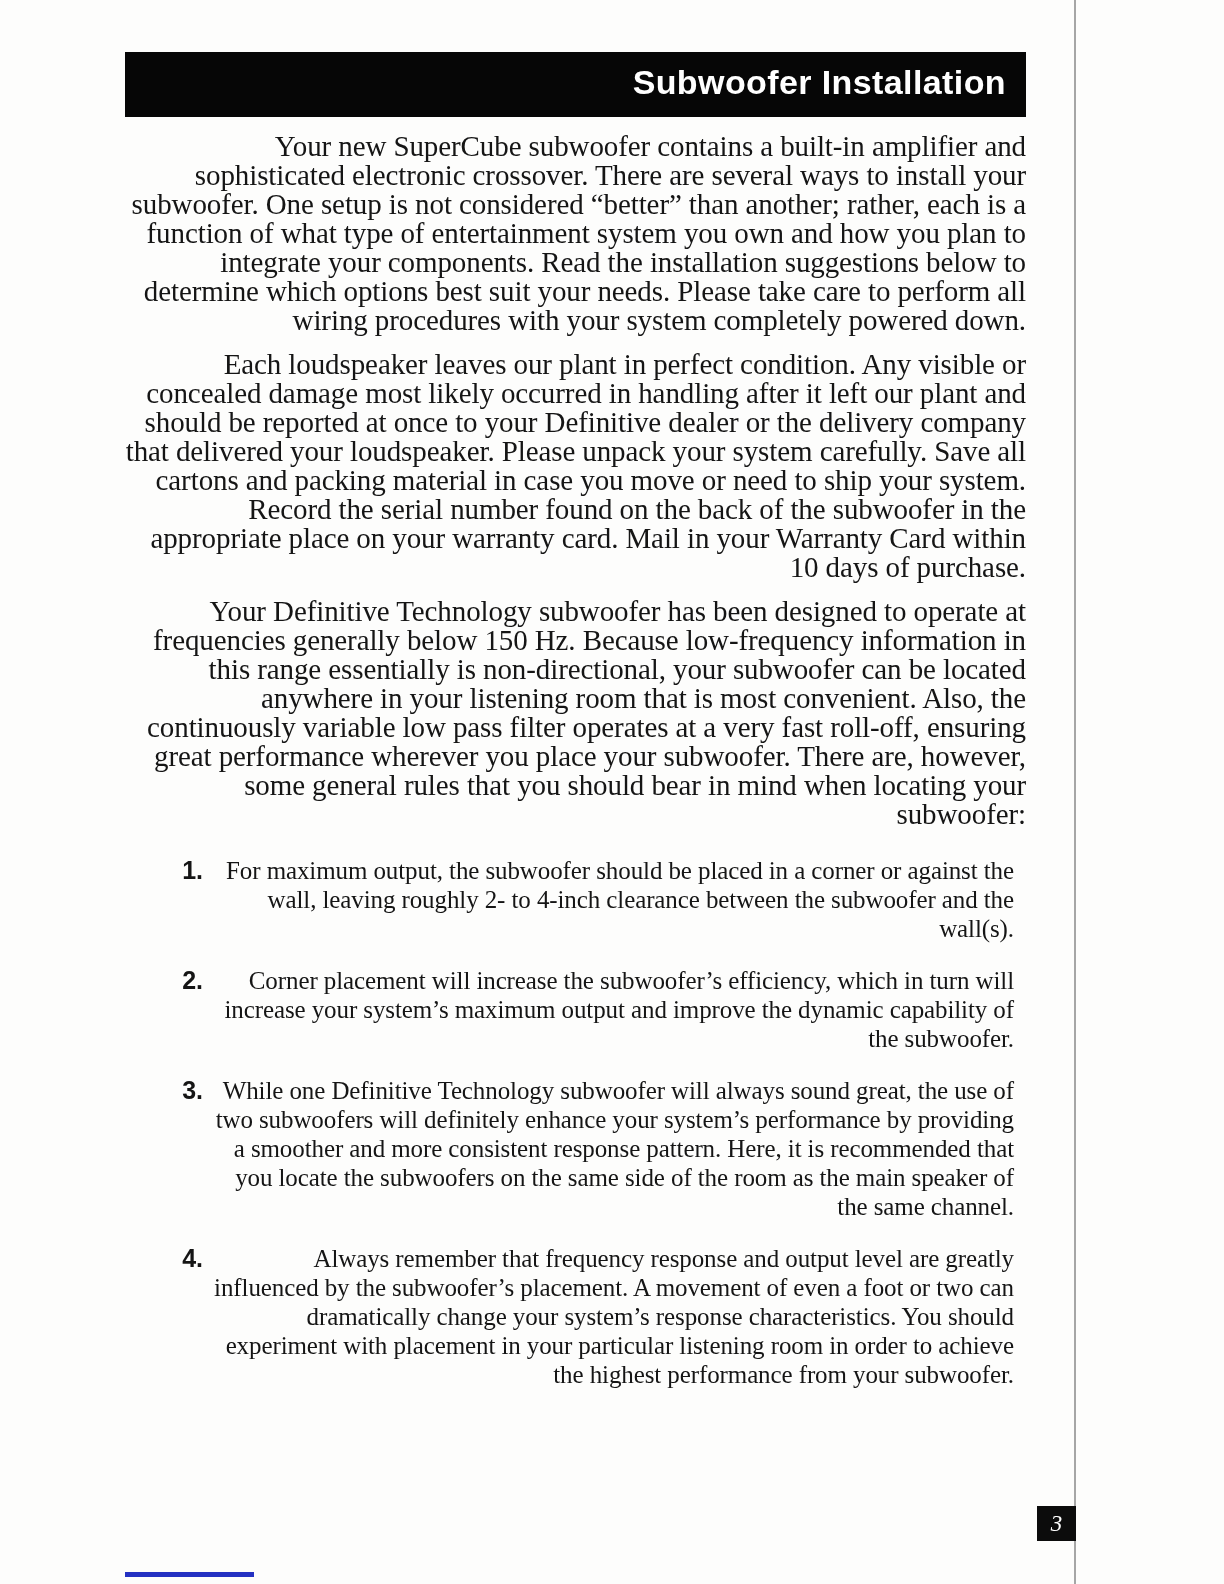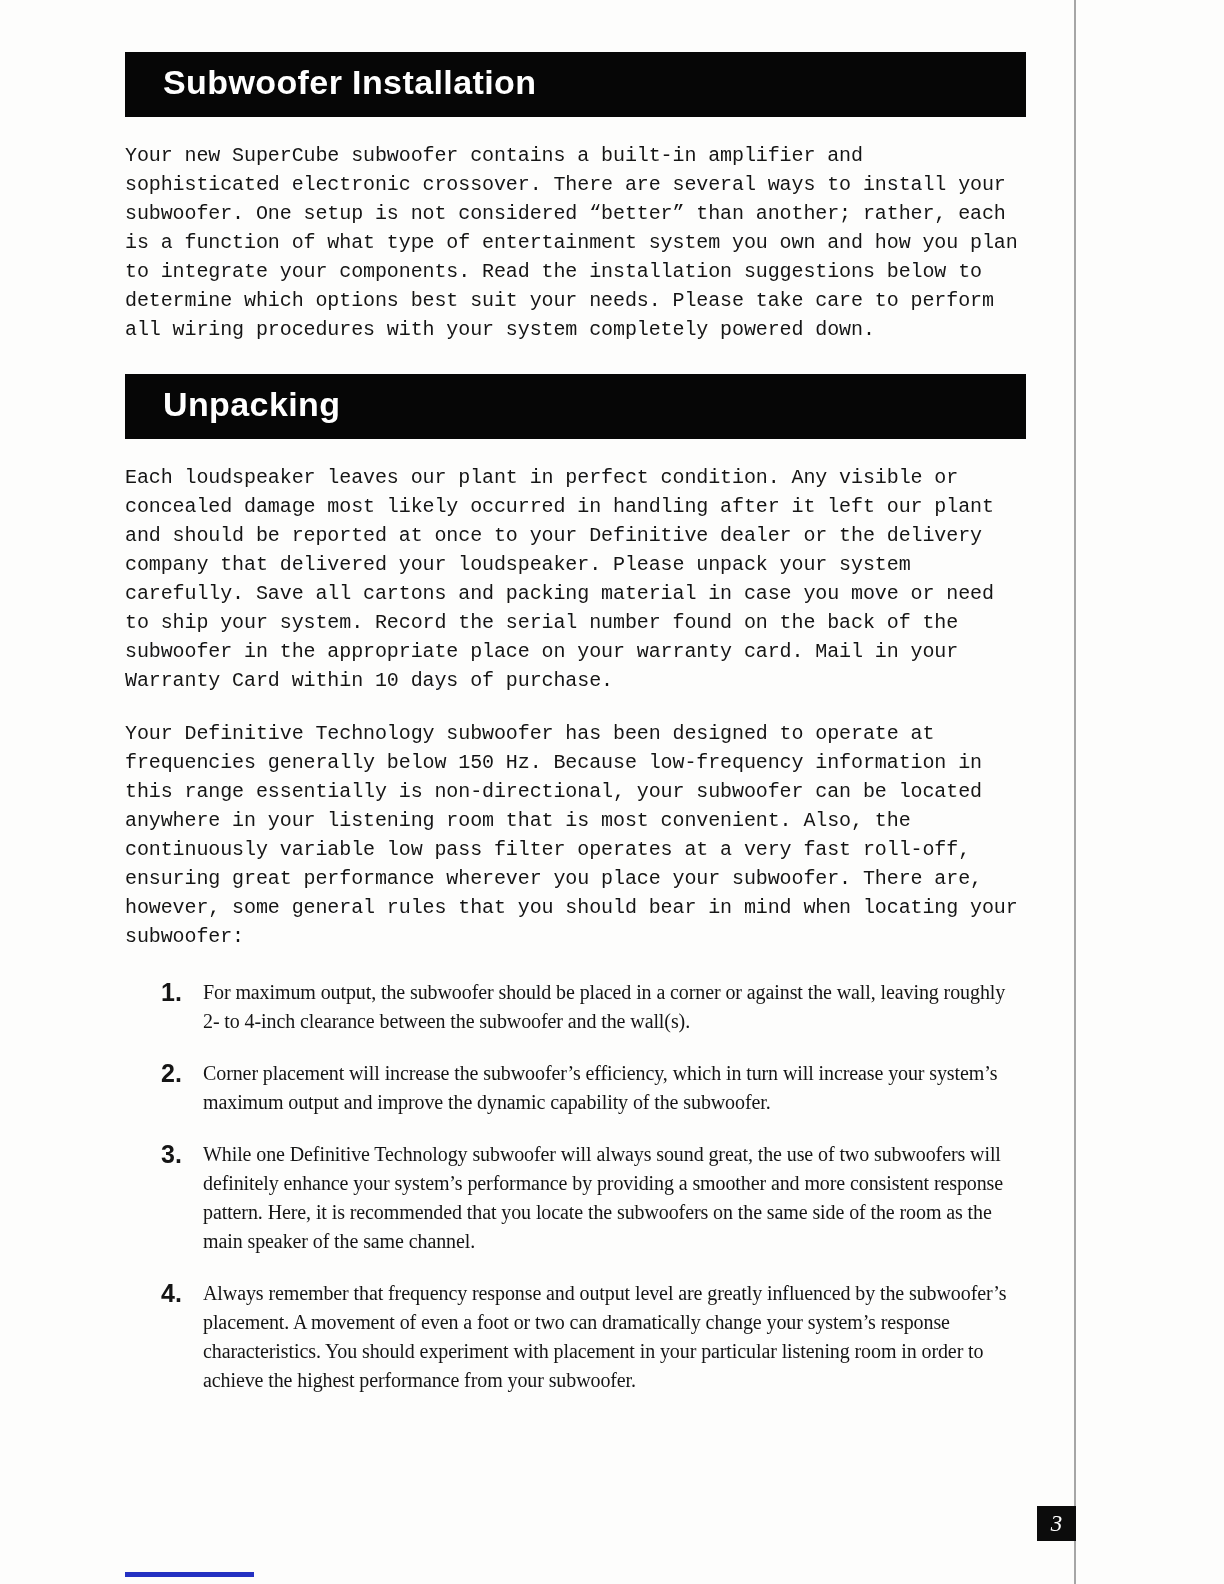--- a/index.html
+++ b/index.html
@@ -9,60 +9,60 @@
     position:relative;
     background:#fdfdfc;
     font-family:"Liberation Serif", serif;
     color:#151515;
     overflow:hidden;
   }
   .content {
     position:absolute;
     left:125px; top:0;
     width:901px;
+    text-align:right;
   }
   .bar {
     background:#060606;
     color:#ffffff;
     font-family:"Liberation Sans", sans-serif;
     font-weight:700;
     font-size:34px;
     letter-spacing:0.4px;
     padding:11px 20px 15px 38px;
   }
   .bar-1 { margin-top:52px; }
   .bar-2 { margin-top:30px; }
   .bar-3 { margin-top:33px; }
   .body-text {
-    font-size:20px;
+    font-size:29px;
     line-height:29px;
-    margin-top:24px;
+    margin-top:15px;
     letter-spacing:-0.1px;
-    font-family:Liberation Mono, monospace;
   }
   .placement-list {
     margin-top:27px;
     padding-left:36px;
   }
   .list-item {
     display:flex;
     align-items:flex-start;
     margin-bottom:23px;
   }
   .num {
     flex:0 0 42px;
     width:42px;
     font-family:"Liberation Sans", sans-serif;
     font-weight:700;
     font-size:25px;
     line-height:29px;
   }
   .li-text {
     flex:1;
-    font-size:20px;
+    font-size:25px;
     line-height:29px;
     padding-right:12px;
     letter-spacing:-0.1px;
   }
   .edge-line {
     position:absolute;
     left:1074px; top:0;
     width:2px; height:1584px;
     background:#969696;
     opacity:0.85;
@@ -93,23 +93,20 @@
 <div class="content">
 
   <section>
     <div class="bar bar-1">
       <span>Subwoofer Installation</span>
     </div>
     <p class="body-text">Your new SuperCube subwoofer contains a built-in amplifier and sophisticated electronic crossover. There are several ways to install your subwoofer. One setup is not considered “better” than another; rather, each is a function of what type of entertainment system you own and how you plan to integrate your components. Read the installation suggestions below to determine which options best suit your needs. Please take care to perform all wiring procedures with your system completely powered down.</p>
   </section>
 
   <section>
-    <div class="bar bar-2">
-      <span>Unpacking</span>
-    </div>
     <p class="body-text">Each loudspeaker leaves our plant in perfect condition. Any visible or concealed damage most likely occurred in handling after it left our plant and should be reported at once to your Definitive dealer or the delivery company that delivered your loudspeaker. Please unpack your system carefully. Save all cartons and packing material in case you move or need to ship your system. Record the serial number found on the back of the subwoofer in the appropriate place on your warranty card. Mail in your Warranty Card within 10 days of purchase.</p>
   </section>
 
   <section>
     <p class="body-text">Your Definitive Technology subwoofer has been designed to operate at frequencies generally below 150 Hz. Because low-frequency information in this range essentially is non-directional, your subwoofer can be located anywhere in your listening room that is most convenient. Also, the continuously variable low pass filter operates at a very fast roll-off, ensuring great performance wherever you place your subwoofer. There are, however, some general rules that you should bear in mind when locating your subwoofer:</p>
 
     <div class="placement-list">
       <div class="list-item">
         <span class="num">1.</span>
         <span class="li-text">For maximum output, the subwoofer should be placed in a corner or against the wall, leaving roughly 2- to 4-inch clearance between the subwoofer and the wall(s).</span>

